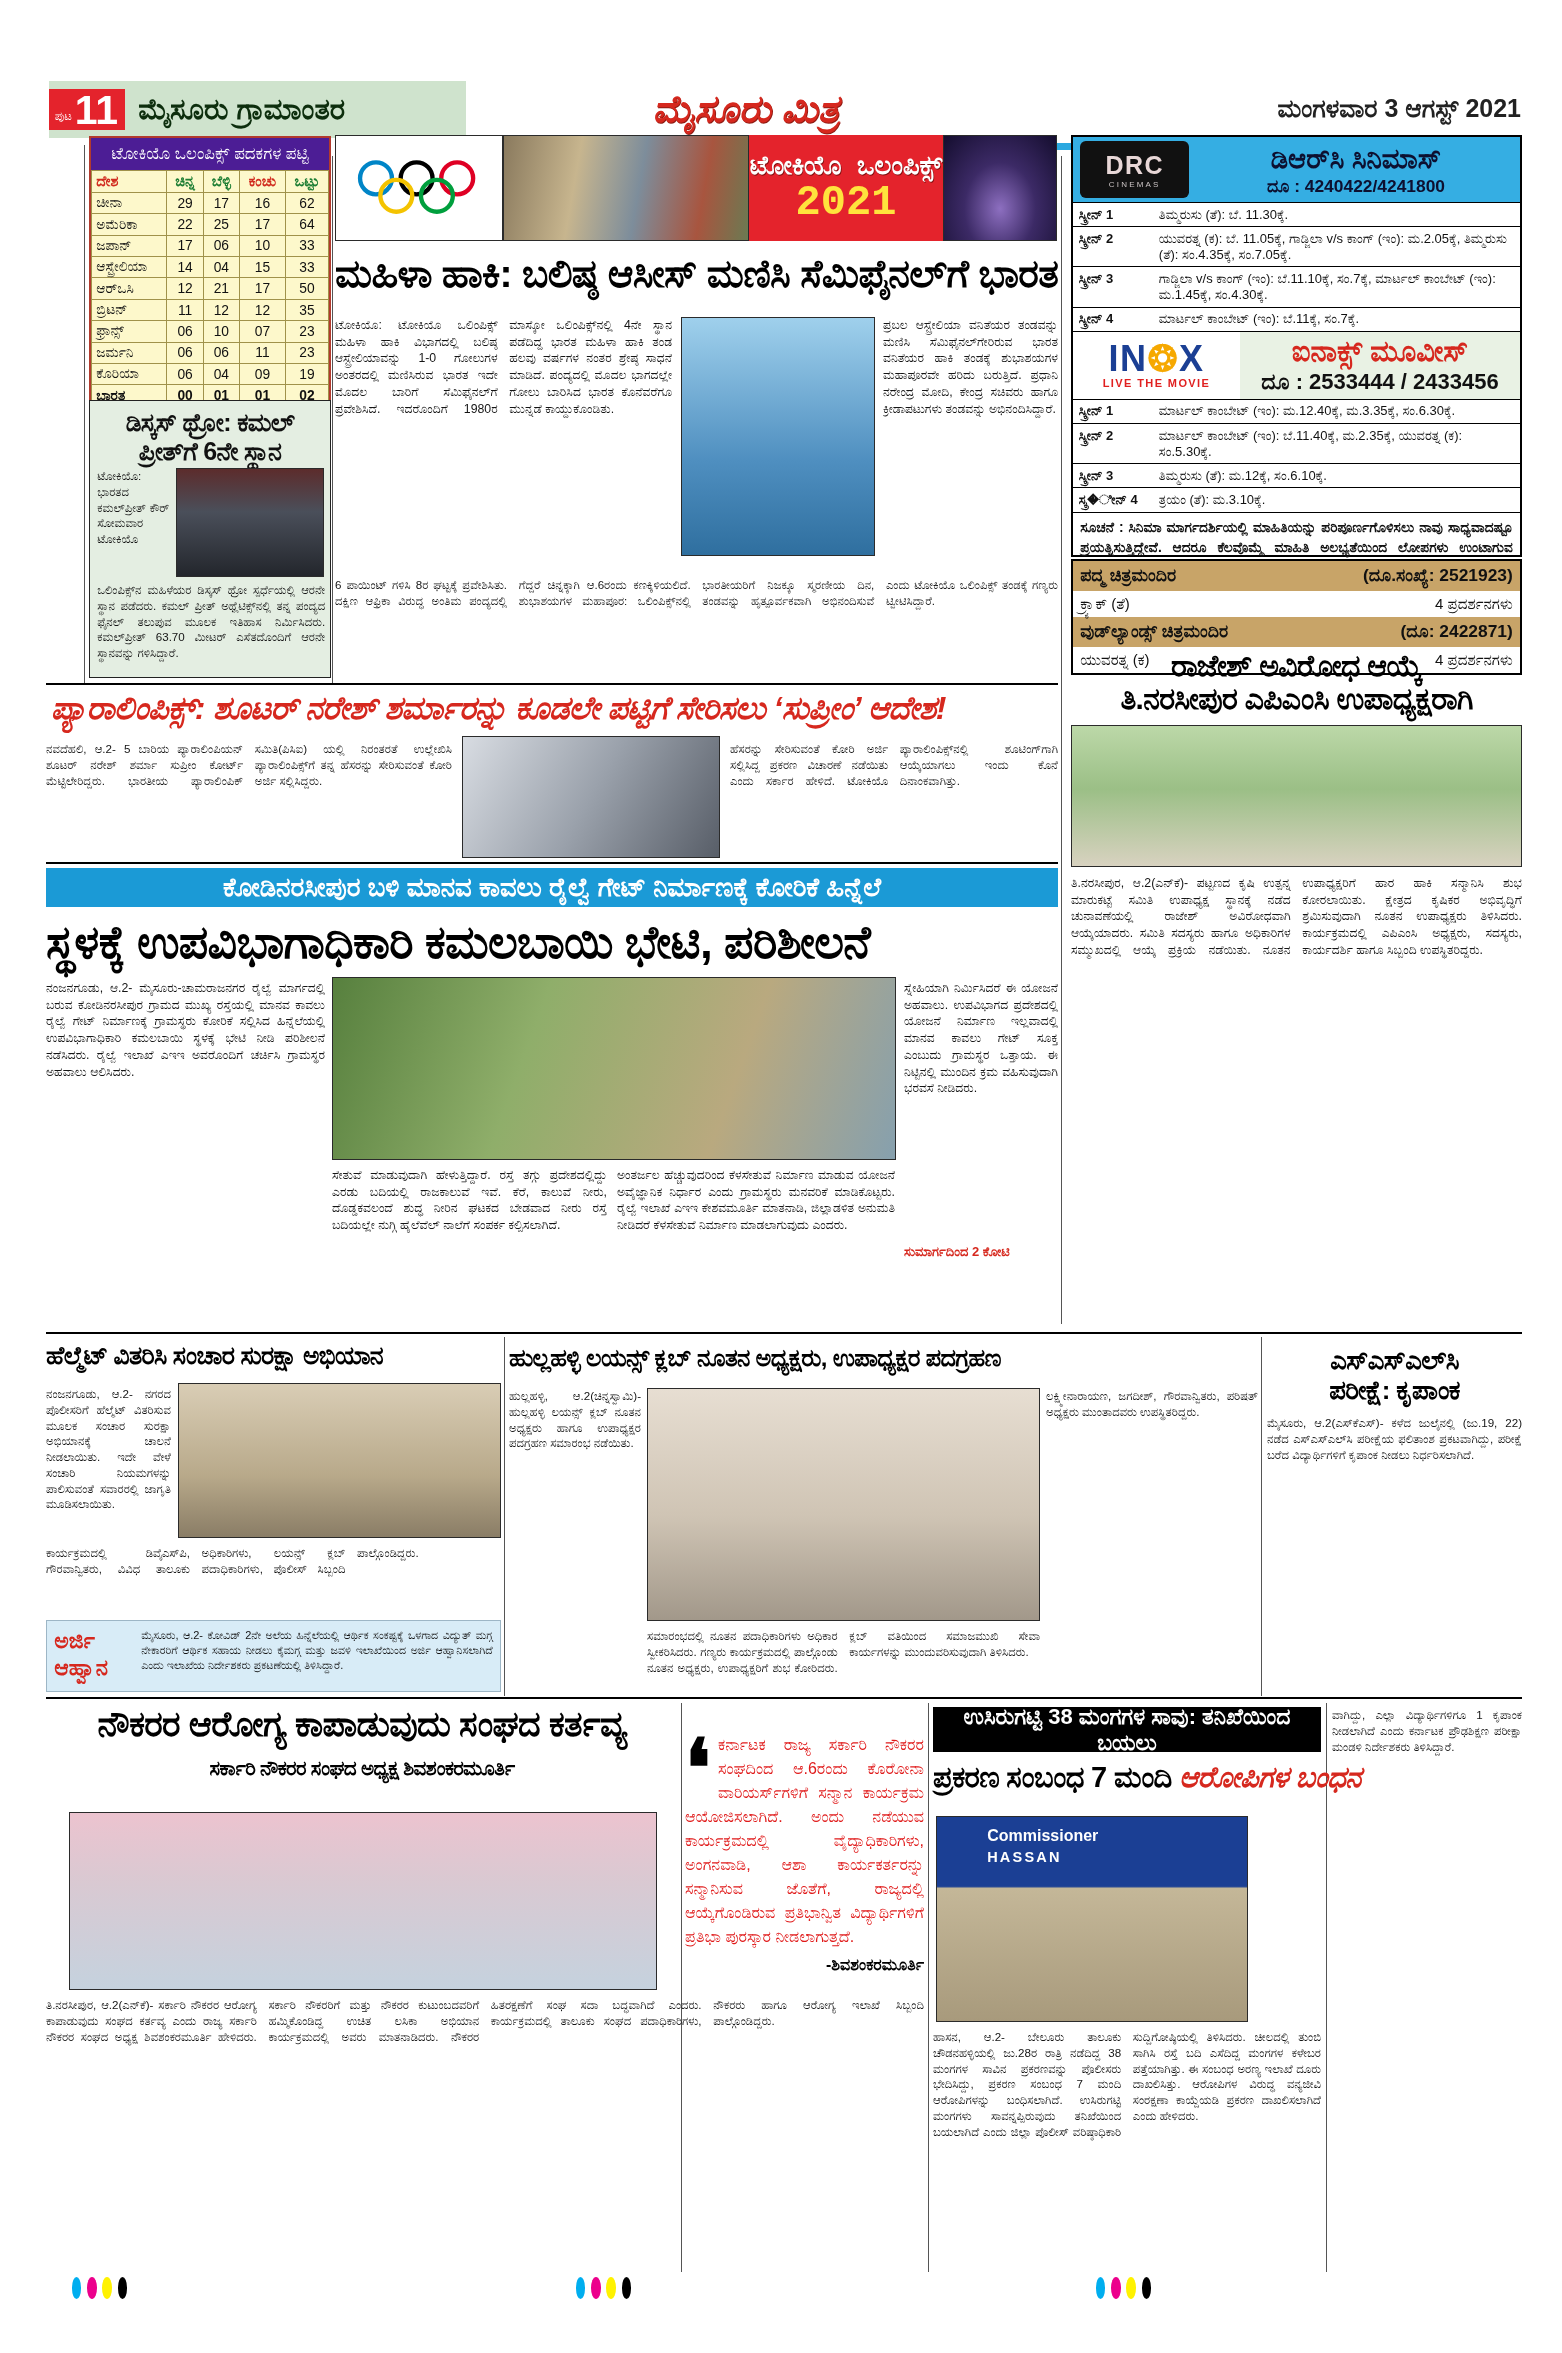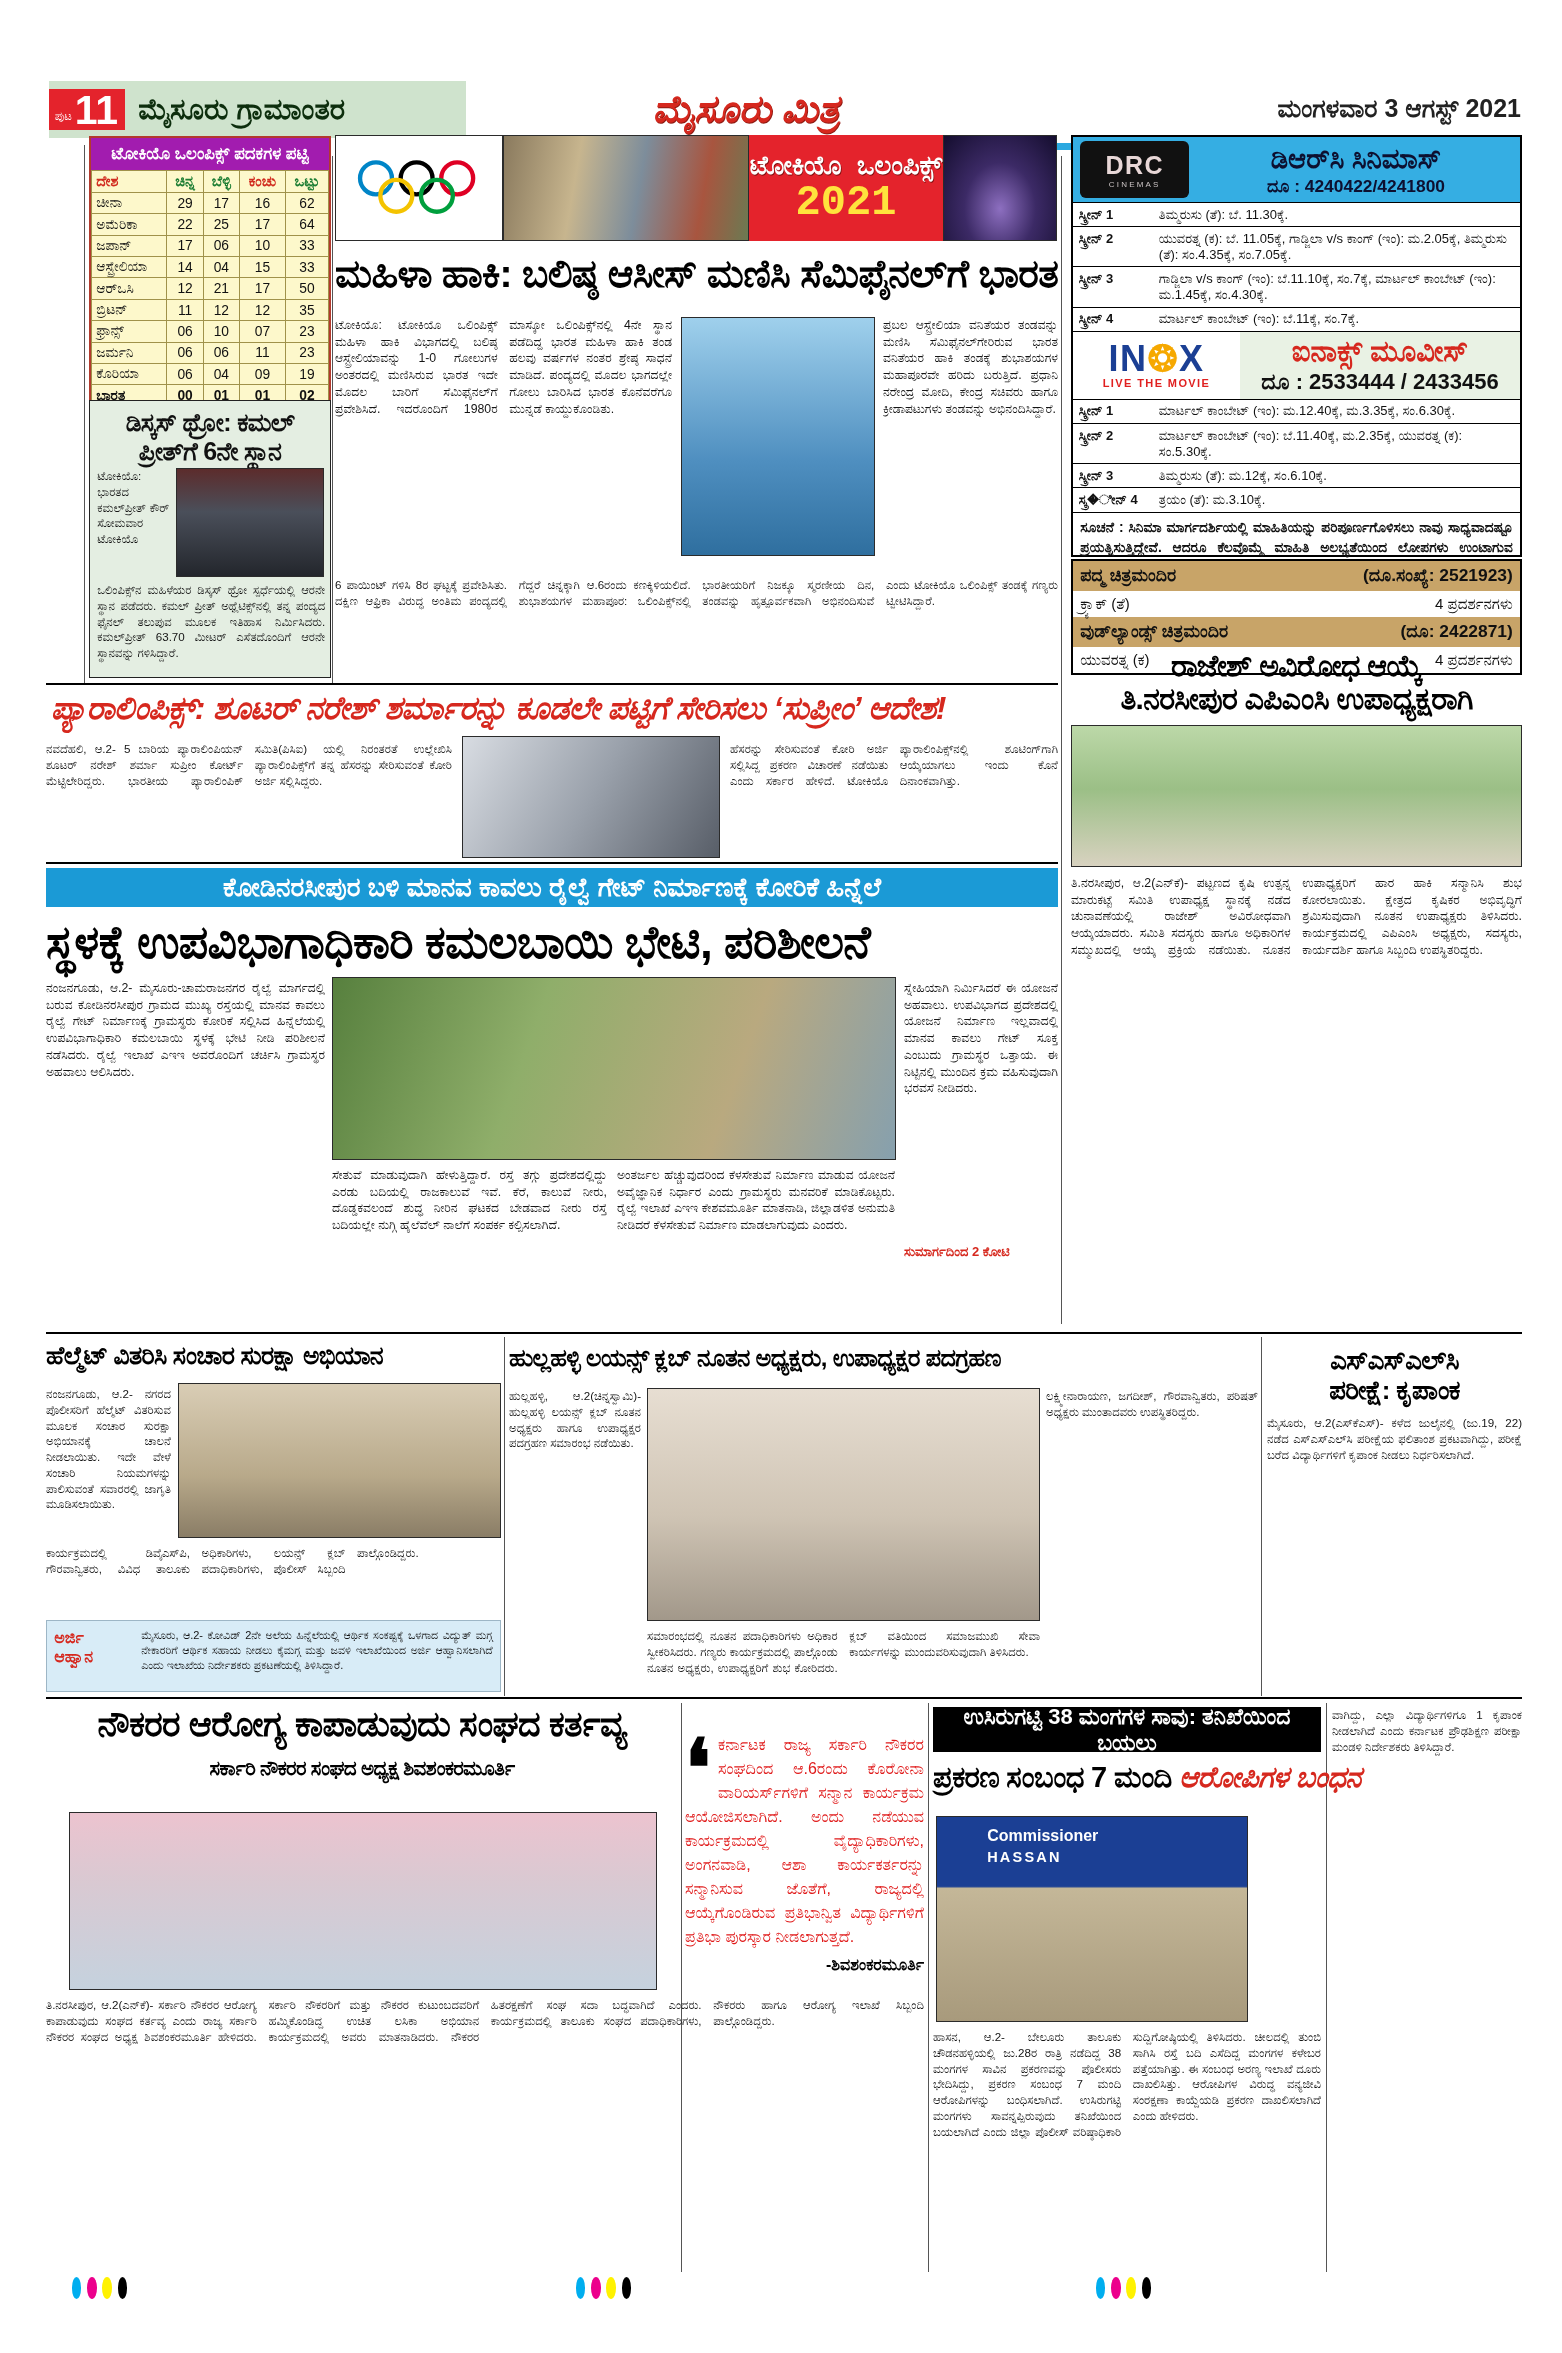--- a/index.html
+++ b/index.html
@@ -18,21 +18,21 @@
   .edition-band{background:#cfe3cd;display:flex;align-items:center;}
   .pagebox{background:#e4232c;color:#fff;display:flex;align-items:flex-end;padding:2.9px 7.2px 1.4px 5.8px;}
   .pagebox .lbl{font-size:11.6px;margin-right:2.9px;margin-bottom:5.8px;}
   .pagebox .num{font-size:41px;font-weight:bold;line-height:0.9;}
   .edition-name{font-size:29px;font-weight:bold;color:#0d2e0d;margin-left:13px;}
   .masthead{color:#d6281e;font-size:38px;font-weight:bold;font-style:italic;text-shadow:0.7px 0.7px 0 #8d1a12;}
   .dateline{font-size:25px;font-weight:bold;color:#222;}
   .bluebar{background:#2aa8e0;}
   
   .mtable{border:2.2px solid #b23a2e;background:#fdf8cb;box-sizing:border-box;}
-  .mtable .title{background:#a21caf;color:#fff;font-weight:bold;font-size:16.7px;text-align:center;padding:5.8px 1.4px;}
+  .mtable .title{background:#4c1d95;color:#fff;font-weight:normal;font-size:16.7px;text-align:center;padding:5.8px 1.4px;}
   .mtable table{border-collapse:collapse;width:100%;}
   .mtable th,.mtable td{border:0.7px solid #a0924a;font-size:13.8px;padding:2.2px 4.3px;text-align:center;}
   .mtable td:first-child,.mtable th:first-child{text-align:left;}
   .mtable th{font-size:14.5px;}
   .th-red{color:#d12c1f;} .th-green{color:#1e7e34;}
   .row-bold td{font-weight:bold;}
   
   .greenbox{background:#e4eee2;border:1.4px solid #222;box-sizing:border-box;padding:7.2px 8.7px;}
   .greenbox .h{font-size:25px;font-weight:bold;text-align:center;line-height:1.15;letter-spacing:-0.7px;}
   
@@ -66,21 +66,21 @@
   
   .kicker{background:#1b9ad6;color:#fff;font-size:26px;font-weight:bold;text-align:center;display:flex;align-items:center;justify-content:center;}
   .blackband{background:#000;color:#fff;font-size:22px;font-weight:bold;text-align:center;display:flex;align-items:center;justify-content:center;}
   .redhead{color:#d6281e;font-weight:bold;letter-spacing:-0.7px;font-style:italic;}
   
   .quote{color:#e01a1a;font-size:16px;line-height:1.5;text-align:justify;}
   .quote .qmark{float:left;font-size:80px;line-height:0.8;color:#000;font-weight:bold;margin:4.3px 7.2px 0 0;font-family:"Liberation Serif",serif;}
   .qbyline{color:#000;font-weight:bold;font-size:16px;text-align:right;margin-top:7.2px;}
   
   .arji{background:#d8ecf7;border:1.4px solid #9db6c6;box-sizing:border-box;display:flex;padding:7.2px;}
-  .arji .lab{width:87px;flex:none;color:#d6281e;font-size:16px;font-weight:bold;line-height:1.2;}
+  .arji .lab{width:87px;flex:none;color:#d6281e;font-size:22px;font-weight:bold;line-height:1.2;}
   
   .regdots{display:flex;gap:5.8px;}
   .regdots i{display:block;width:9.4px;height:22px;border-radius:50%;}
   
   .ph-crowd{background:linear-gradient(100deg,#8a7a5e 0%,#c7b58e 30%,#7d8d9b 55%,#a8553f 80%,#6b7a52 100%);}
   .ph-stadium{background:radial-gradient(ellipse at 50% 70%,#8d6fc0 0%,#3c2a66 45%,#140d2e 100%);}
   .ph-hockey{background:linear-gradient(180deg,#9fd0ec 0%,#4f8fc0 60%,#2f6f9f 100%);}
   .ph-discus{background:linear-gradient(180deg,#5c2c2c 0%,#4a4f5a 40%,#23262c 100%);}
   .ph-shooter{background:linear-gradient(120deg,#d8dce2 0%,#9aa1ab 50%,#585e68 100%);}
   .ph-railway{background:linear-gradient(110deg,#57803e 0%,#8fae6a 35%,#b9a97f 70%,#86a0ae 100%);}

